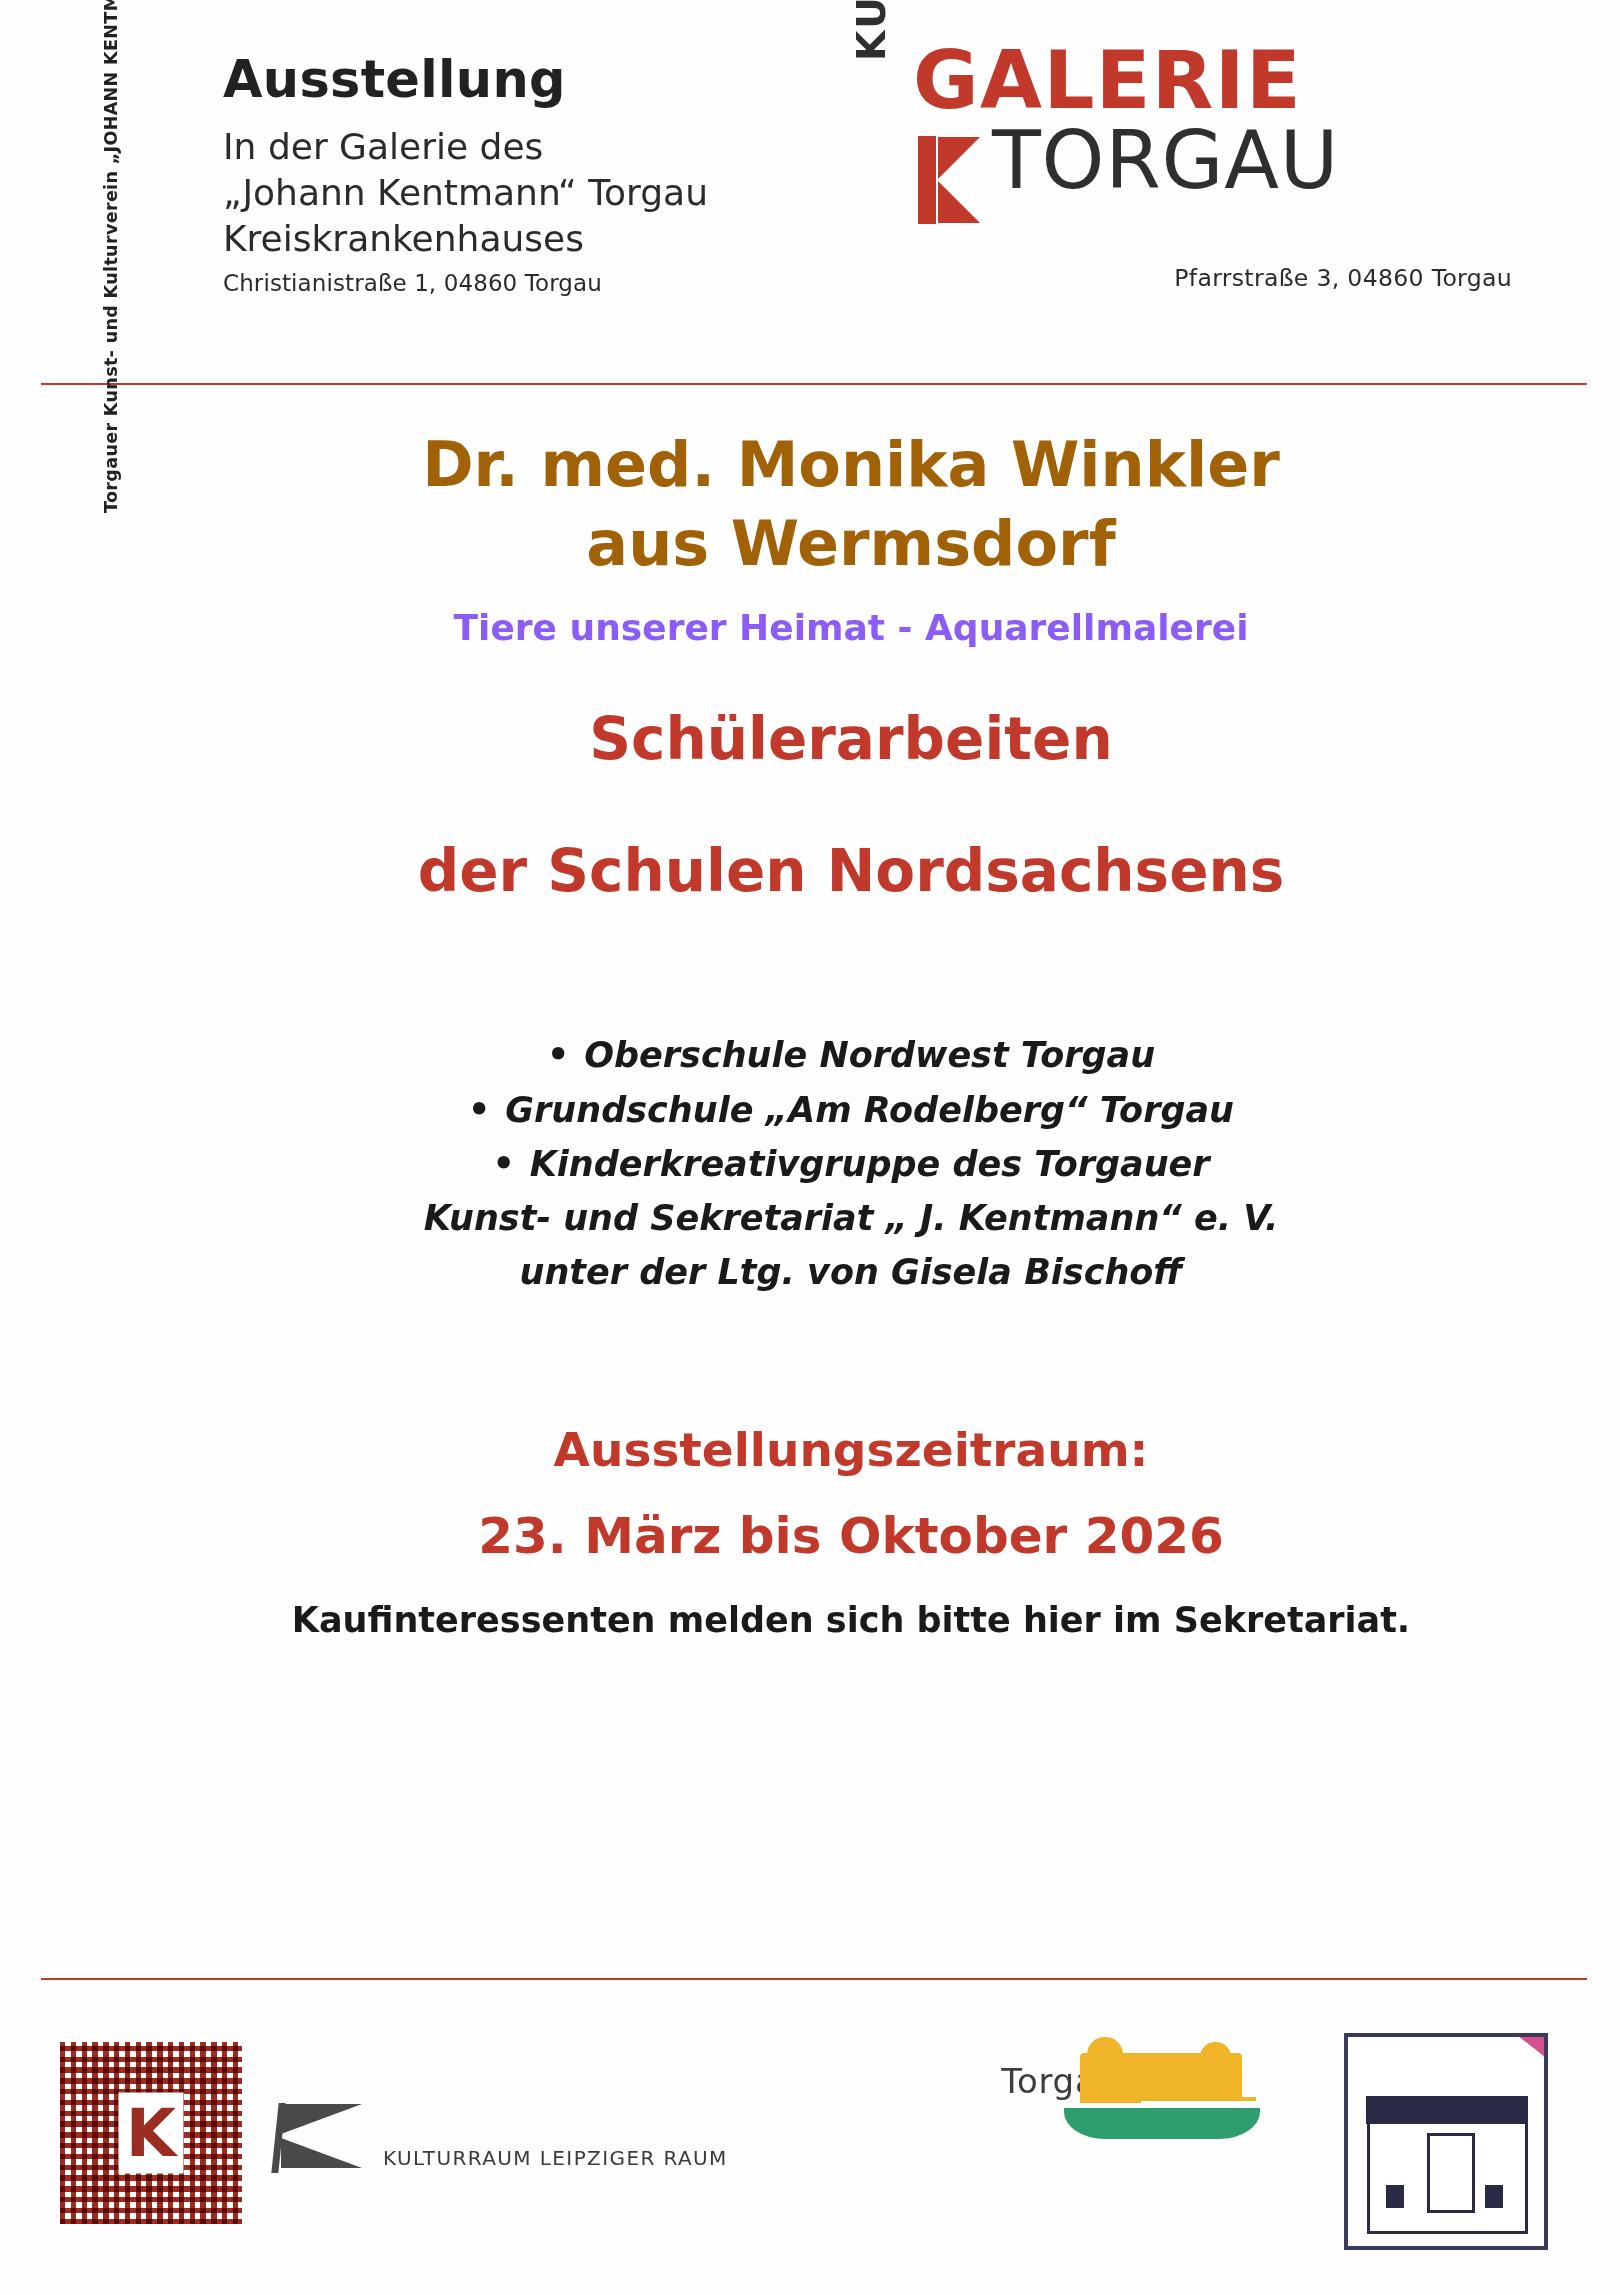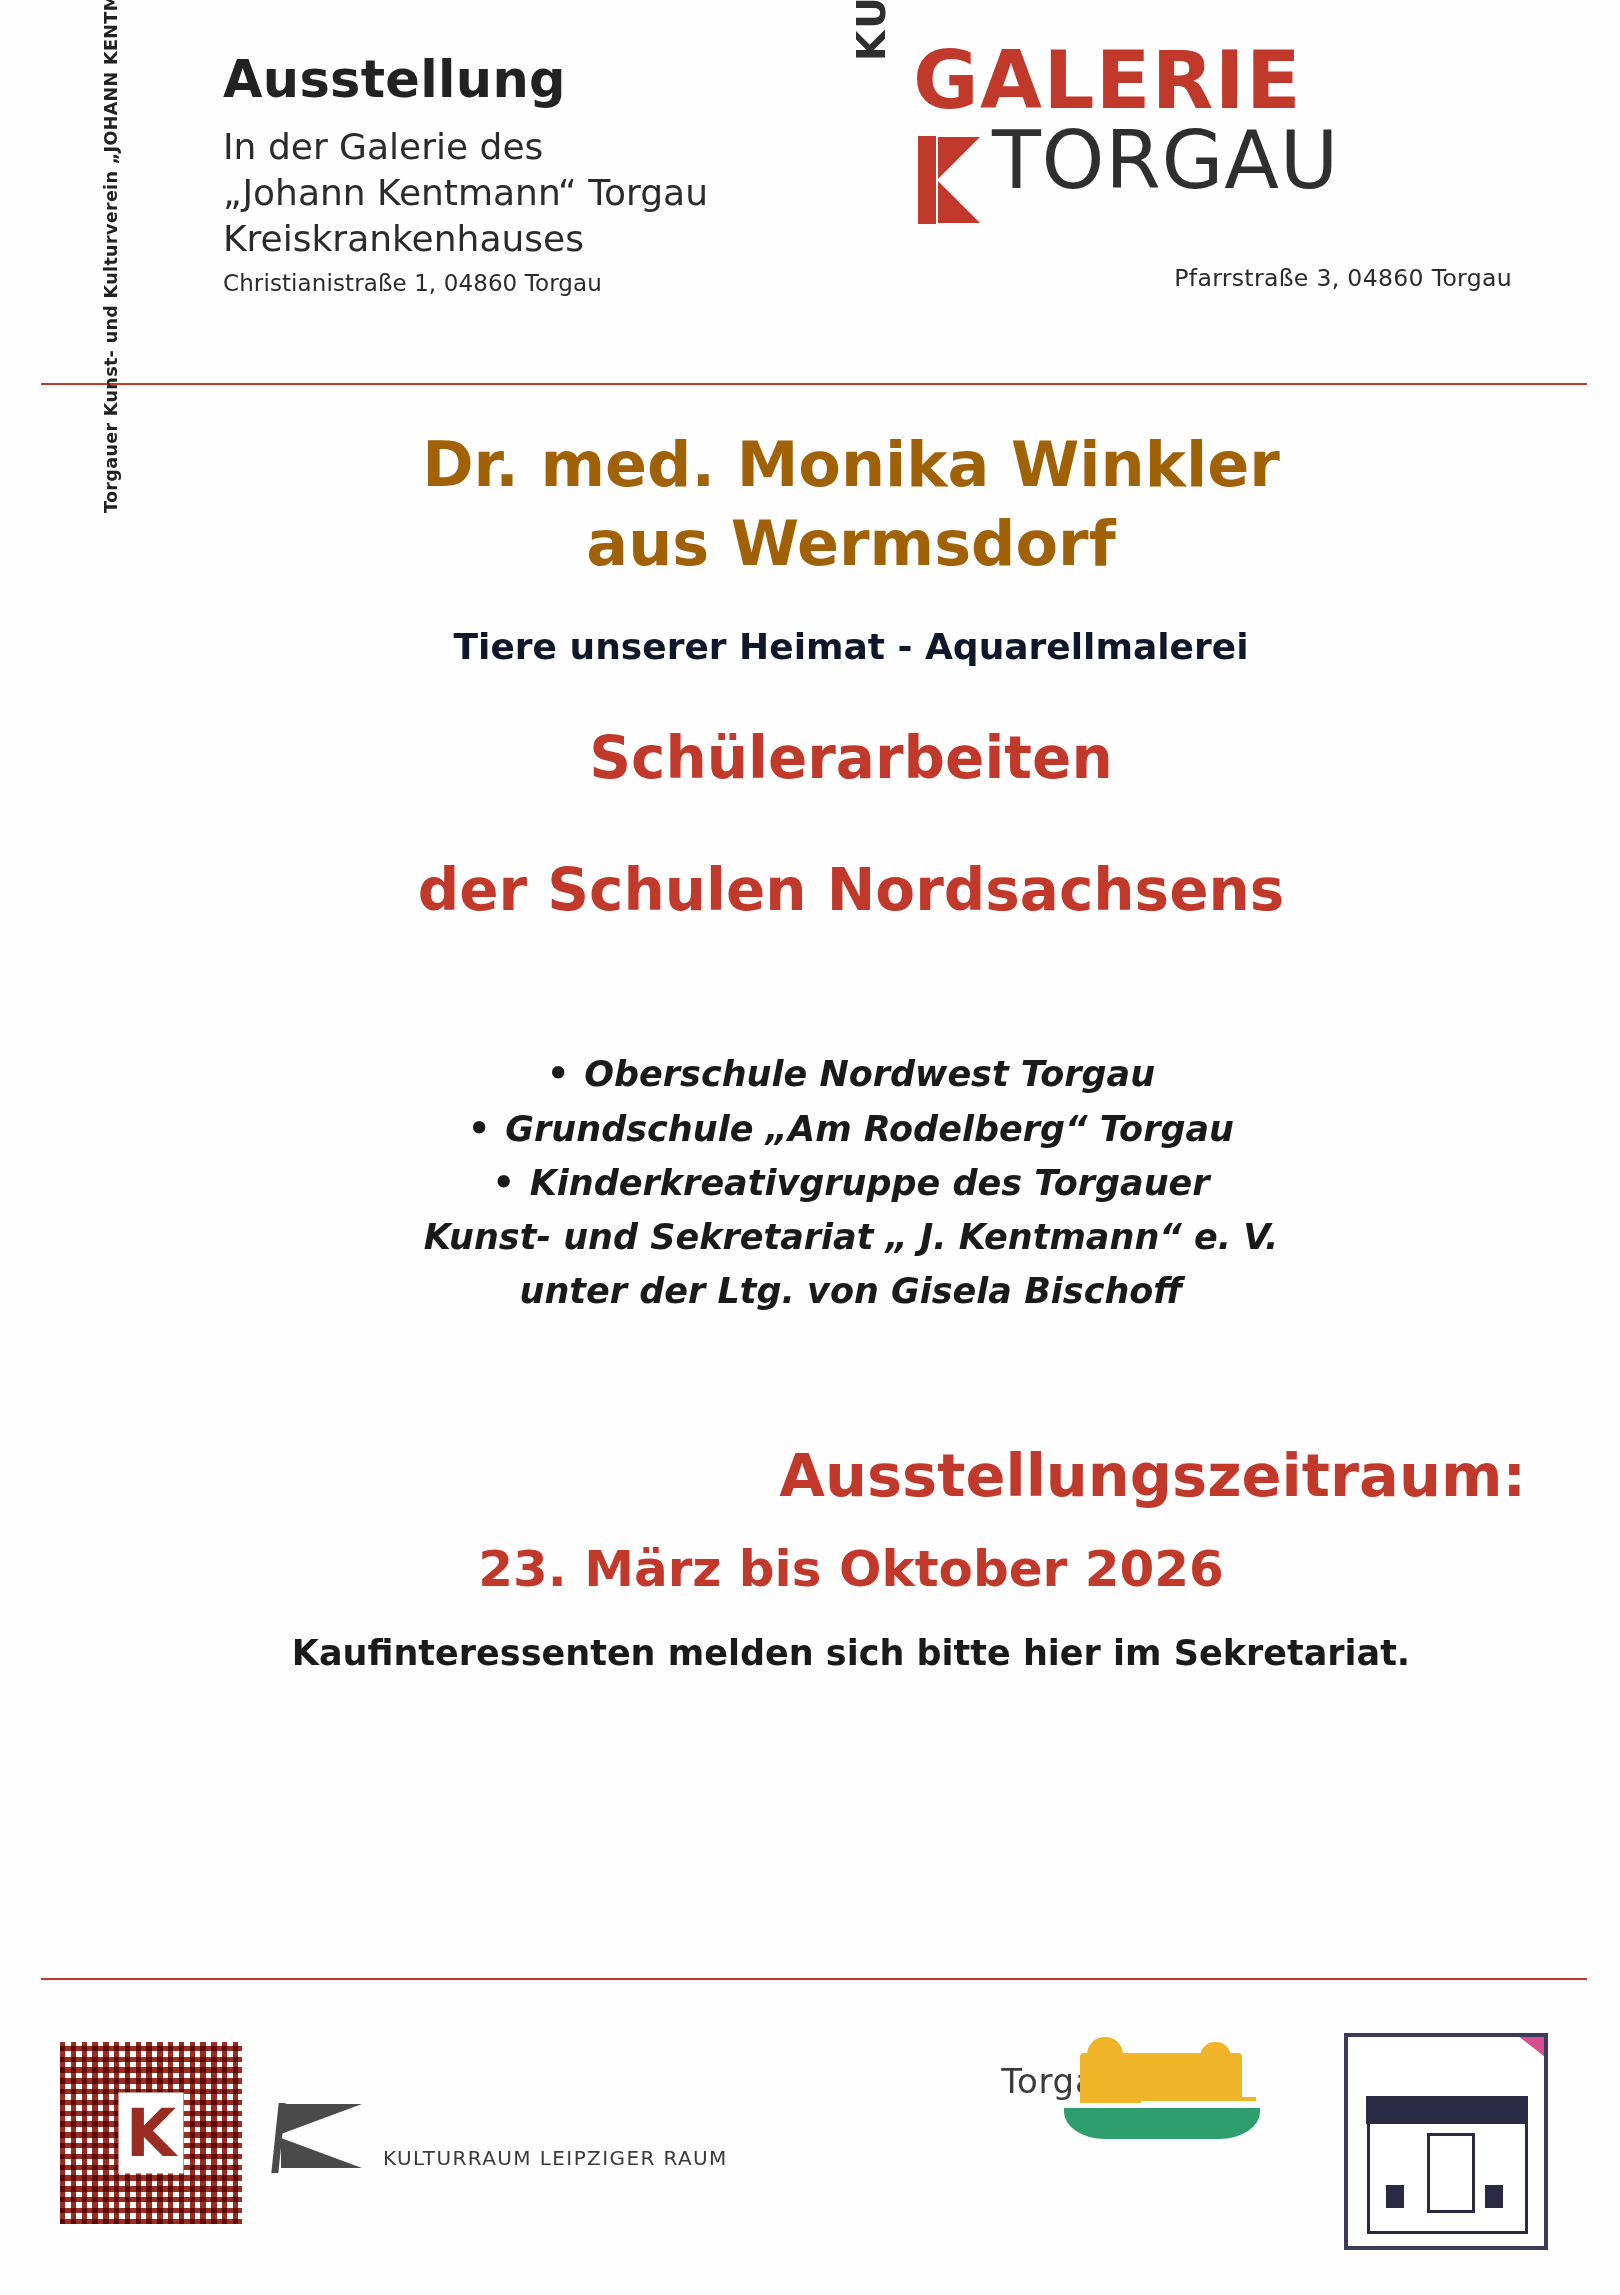--- a/index.html
+++ b/index.html
@@ -171,22 +171,22 @@
   .artist {
     font-size: 62px;
     font-weight: bold;
     color: #a16207;
     line-height: 1.28;
     margin: 0;
   }
   .subtitle {
     font-size: 36px;
     font-weight: bold;
-    color: #0f172a;
-    margin: 42px 0 0 0;
+    color: #8b5cf6;
+    margin: 23px 0 0 0;
   }
   .section-title {
     font-size: 58px;
     font-weight: bold;
     color: #c0392b;
     line-height: 1.42;
     margin: 50px 0 0 0;
   }
   .schools {
     margin-top: 116px;
@@ -197,24 +197,23 @@
     font-style: italic;
   }
   .schools .bullet-line::before {
     content: "\2022";
     margin-right: 15px;
   }
   .schools .cont-line { }
 
   .period-label {
     margin-top: 122px;
-    font-size: 59px;
+    font-size: 47px;
     font-weight: bold;
     color: #c0392b;
-    text-align: right;
   }
   .period-dates {
     margin-top: 30px;
     font-size: 50px;
     font-weight: bold;
     color: #c0392b;
   }
   .buyer-note {
     margin-top: 35px;
     font-size: 35px;

